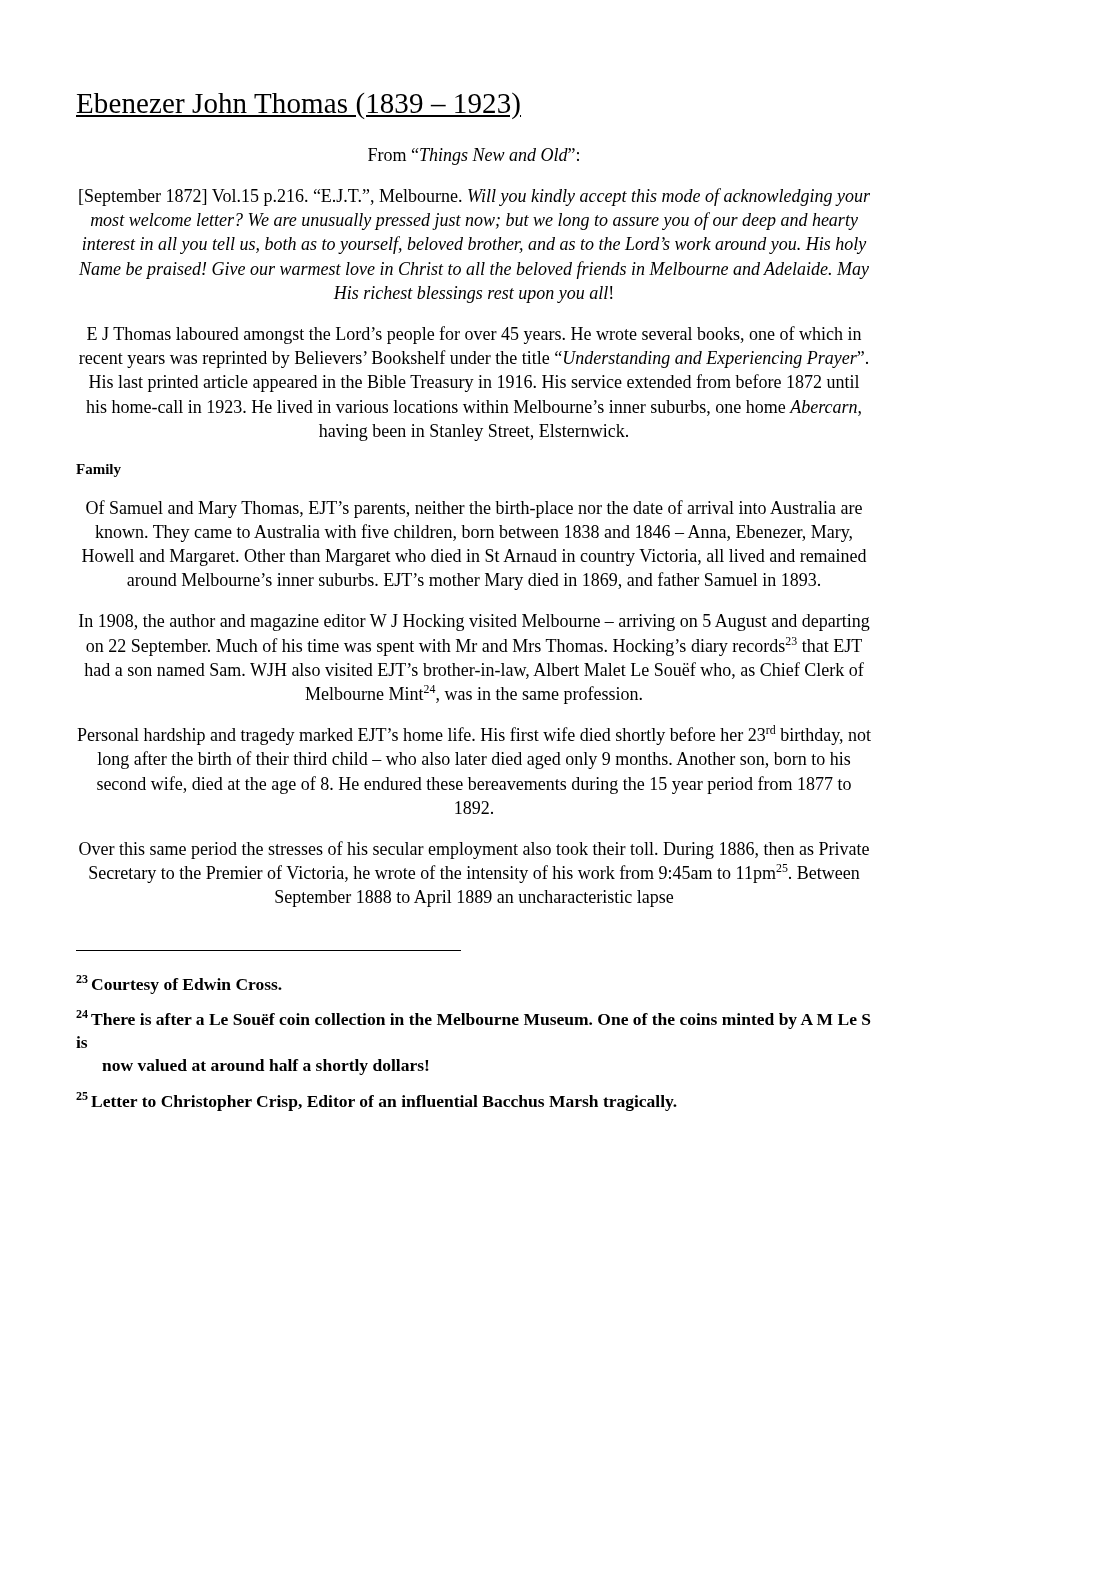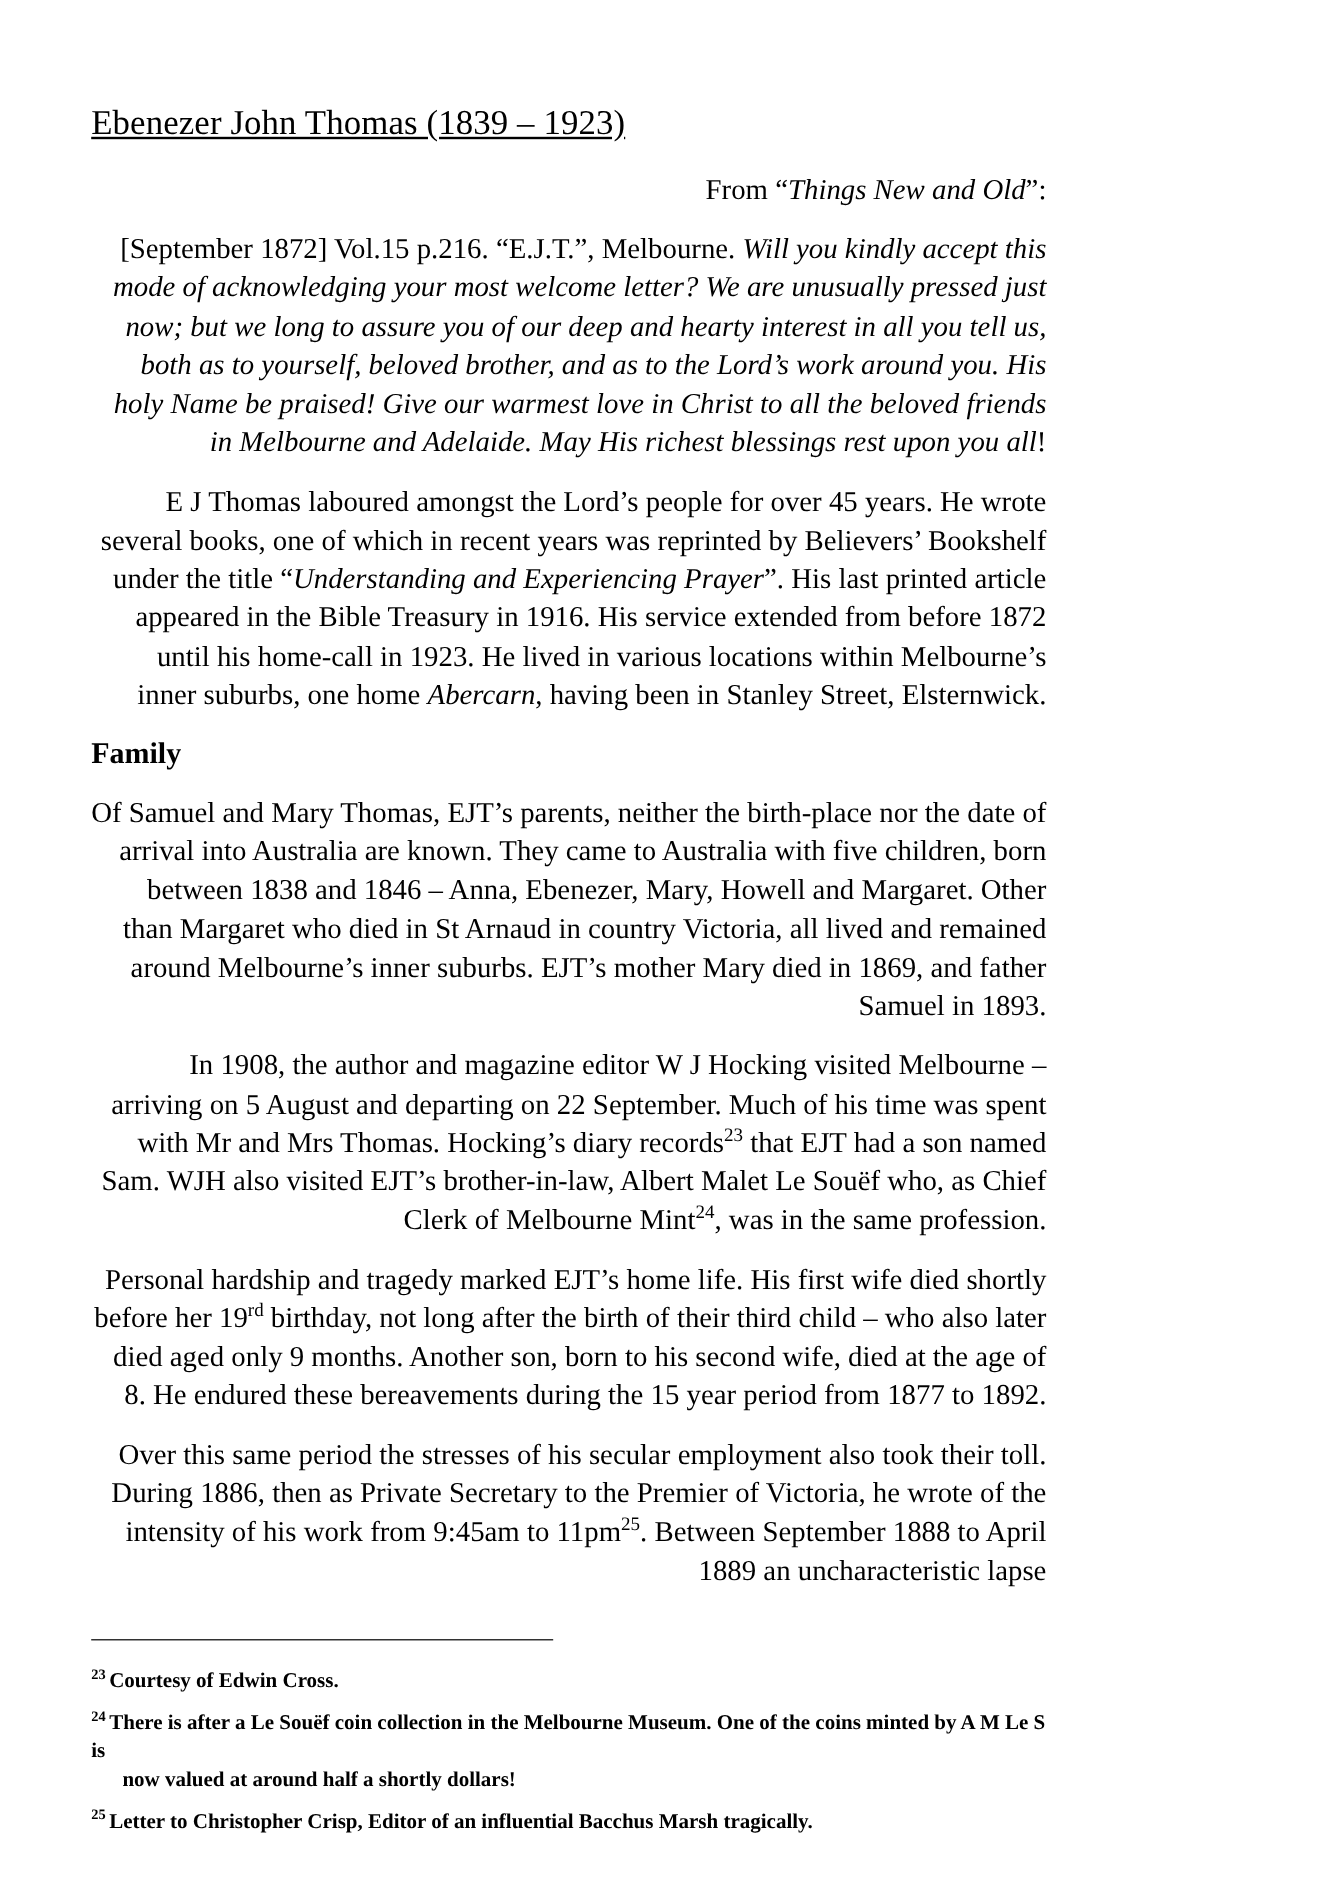--- a/index.html
+++ b/index.html
@@ -24,28 +24,28 @@
   }
   h1.doc-title {
     font-size: 29px;
     font-weight: normal;
     margin: 0 0 22px 0;
     text-decoration: underline;
     letter-spacing: 0.1px;
     line-height: 1.2;
   }
   p.para {
-    font-size: 24px;
+    font-size: 18px;
     line-height: 1.345;
     margin: 0 0 17px 0;
-    text-align: right;
+    text-align: center;
   }
   .italic { font-style: italic; }
   h2.section {
-    font-size: 25px;
+    font-size: 15px;
     font-weight: bold;
     margin: 0 0 16px 0;
     line-height: 1.3;
   }
   sup {
     font-size: 0.66em;
     line-height: 0;
     vertical-align: super;
   }
   .footnote-area {
@@ -86,21 +86,21 @@
   <p class="para"><span>[September 1872] Vol.15 p.216.  “E.J.T.”, Melbourne.  </span><span class="italic">Will you kindly accept this mode of acknowledging your most welcome letter?  We are unusually pressed just now; but we long to assure you of our deep and hearty interest in all you tell us, both as to yourself, beloved brother, and as to the Lord’s work around you.  His holy Name be praised!  Give our warmest love in Christ  to all the beloved friends in Melbourne and Adelaide.  May His richest blessings rest upon you all</span><span>!</span></p>
 
   <p class="para"><span>E J Thomas laboured amongst the Lord’s people for over 45 years.  He wrote several books, one of which in recent years was reprinted by Believers’ Bookshelf under the title “</span><span class="italic">Understanding and Experiencing Prayer</span><span>”.  His last printed article appeared in the Bible Treasury in 1916.  His service extended from before 1872 until his home-call in 1923.  He lived in various locations within Melbourne’s inner suburbs, one home </span><span class="italic">Abercarn</span><span>, having been in Stanley Street, Elsternwick.</span></p>
 
   <h2 class="section">Family</h2>
 
   <p class="para">Of Samuel and Mary Thomas, EJT’s parents, neither the birth-place nor the date of arrival into Australia are known.  They came to Australia with five children, born between 1838 and 1846 – Anna, Ebenezer, Mary, Howell and Margaret.  Other than Margaret who died in St Arnaud in country Victoria, all lived and remained around Melbourne’s inner suburbs.  EJT’s mother Mary died in 1869, and father Samuel in 1893.</p>
 
   <p class="para"><span>In 1908, the author and magazine editor W J Hocking visited Melbourne – arriving on 5 August and departing on 22 September.  Much of his time was spent with Mr and Mrs Thomas.  Hocking’s diary records</span><sup>23</sup><span> that EJT had a son named Sam.  WJH also visited EJT’s brother-in-law, Albert Malet Le Souëf who, as Chief Clerk of Melbourne Mint</span><sup>24</sup><span>, was in the same profession.</span></p>
 
-  <p class="para"><span>Personal hardship and tragedy marked EJT’s home life.  His first wife died shortly before her 19</span><sup>rd</sup><span> birthday, not long after the birth of their third child – who also later died aged only 9 months.  Another son, born to his second wife, died at the age of 8.  He endured these bereavements during the 15 year period from 1877 to 1892.</span></p>
+  <p class="para"><span>Personal hardship and tragedy marked EJT’s home life.  His first wife died shortly before her 23</span><sup>rd</sup><span> birthday, not long after the birth of their third child – who also later died aged only 9 months.  Another son, born to his second wife, died at the age of 8.  He endured these bereavements during the 15 year period from 1877 to 1892.</span></p>
 
 
   <p class="para"><span>Over this same period the stresses of his secular employment also took their toll.  During 1886, then as Private Secretary to the Premier of Victoria, he wrote of the intensity of his work from 9:45am to 11pm</span><sup>25</sup><span>.  Between September 1888 to April 1889 an uncharacteristic lapse</span></p>
 
   <div class="footnote-area">
     <div class="footnote-rule"></div>
 
     <p class="footnote"><span class="fn-num">23</span><span>Courtesy of Edwin Cross.</span></p>
 
     <p class="footnote"><span class="fn-num">24</span><span>There is after a Le Souëf coin collection in the Melbourne Museum.  One of the coins minted by A M Le S is</span><span class="fn-cont">now valued at around half a shortly dollars!</span></p>

